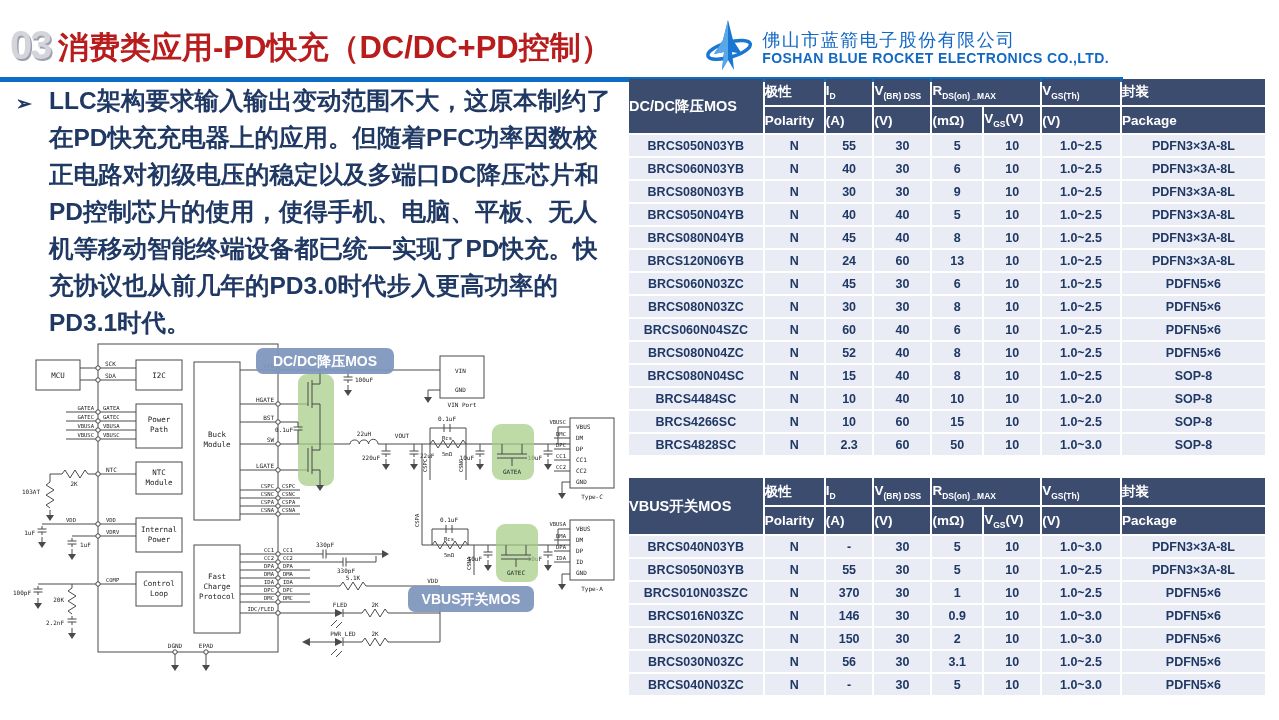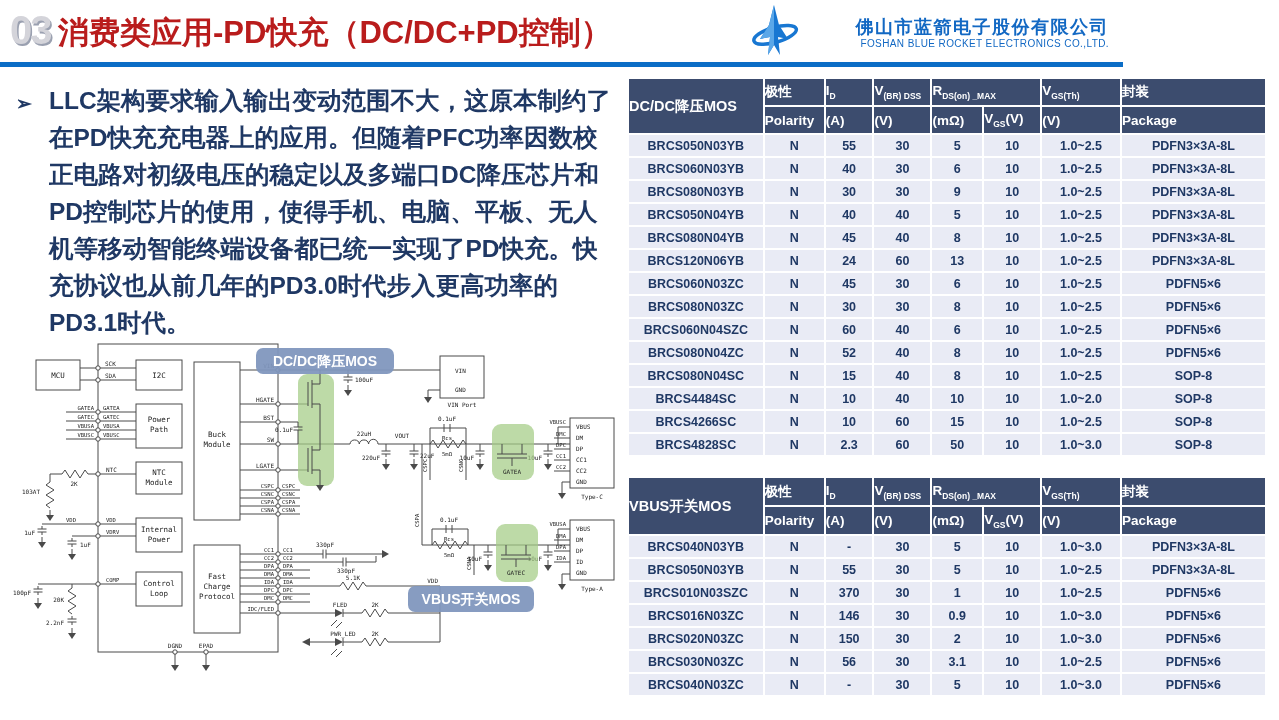--- a/index.html
+++ b/index.html
@@ -1,27 +1,27 @@
 <!DOCTYPE html>
 <html><head>
 <meta charset="utf-8">
 <style>
   html,body{margin:0;padding:0;background:#e8e8e8;}
   .slide{position:relative;width:1279px;height:720px;background:#ffffff;overflow:hidden;
          font-family:"Liberation Sans",sans-serif;}
   
-  .hdr{position:absolute;left:0;top:0;width:1123px;height:62px;background:#fff;
-       border-bottom:5px solid #0b6dc6;text-align:right;}
+  .hdr{position:absolute;left:0;top:15px;width:1123px;height:62px;background:#fff;
+       border-bottom:5px solid #0b6dc6;}
   .hdr-num{position:absolute;left:10px;top:8px;font-size:40px;font-weight:bold;
        color:#d4d4da;text-shadow:1.5px 1.5px 0 #9aa0b0;letter-spacing:-2px;}
   .hdr-title{position:absolute;left:58px;top:12px;font-size:31px;font-weight:bold;color:#b91c1c;}
   .logo{position:absolute;right:14px;top:4px;display:flex;align-items:center;gap:8px;}
   .logo-txt{display:flex;flex-direction:column;line-height:1.15;}
-  .logo-cn{font-size:18px;font-weight:bold;color:#1268c3;letter-spacing:1.5px;margin-left:48px;}
-  .logo-en{font-size:10px;font-weight:normal;color:#1268c3;letter-spacing:0.4px;}
+  .logo-cn{font-size:18px;font-weight:normal;color:#1268c3;letter-spacing:1.5px;}
+  .logo-en{font-size:14px;font-weight:bold;color:#1268c3;letter-spacing:0.4px;}
   
   .intro{position:absolute;left:16px;top:82px;width:606px;color:#1f3864;
          font-size:24.5px;font-weight:bold;line-height:37px;}
   .intro .bullet{position:absolute;left:0;top:3px;font-size:19px;}
   .intro .para{display:block;padding-left:33px;}
   
   .tbl-wrap{position:absolute;left:627px;width:640px;}
   .t1{top:77px;}
   .t2{top:476px;}
   table{border-collapse:separate;border-spacing:2px;table-layout:fixed;width:100%;}

